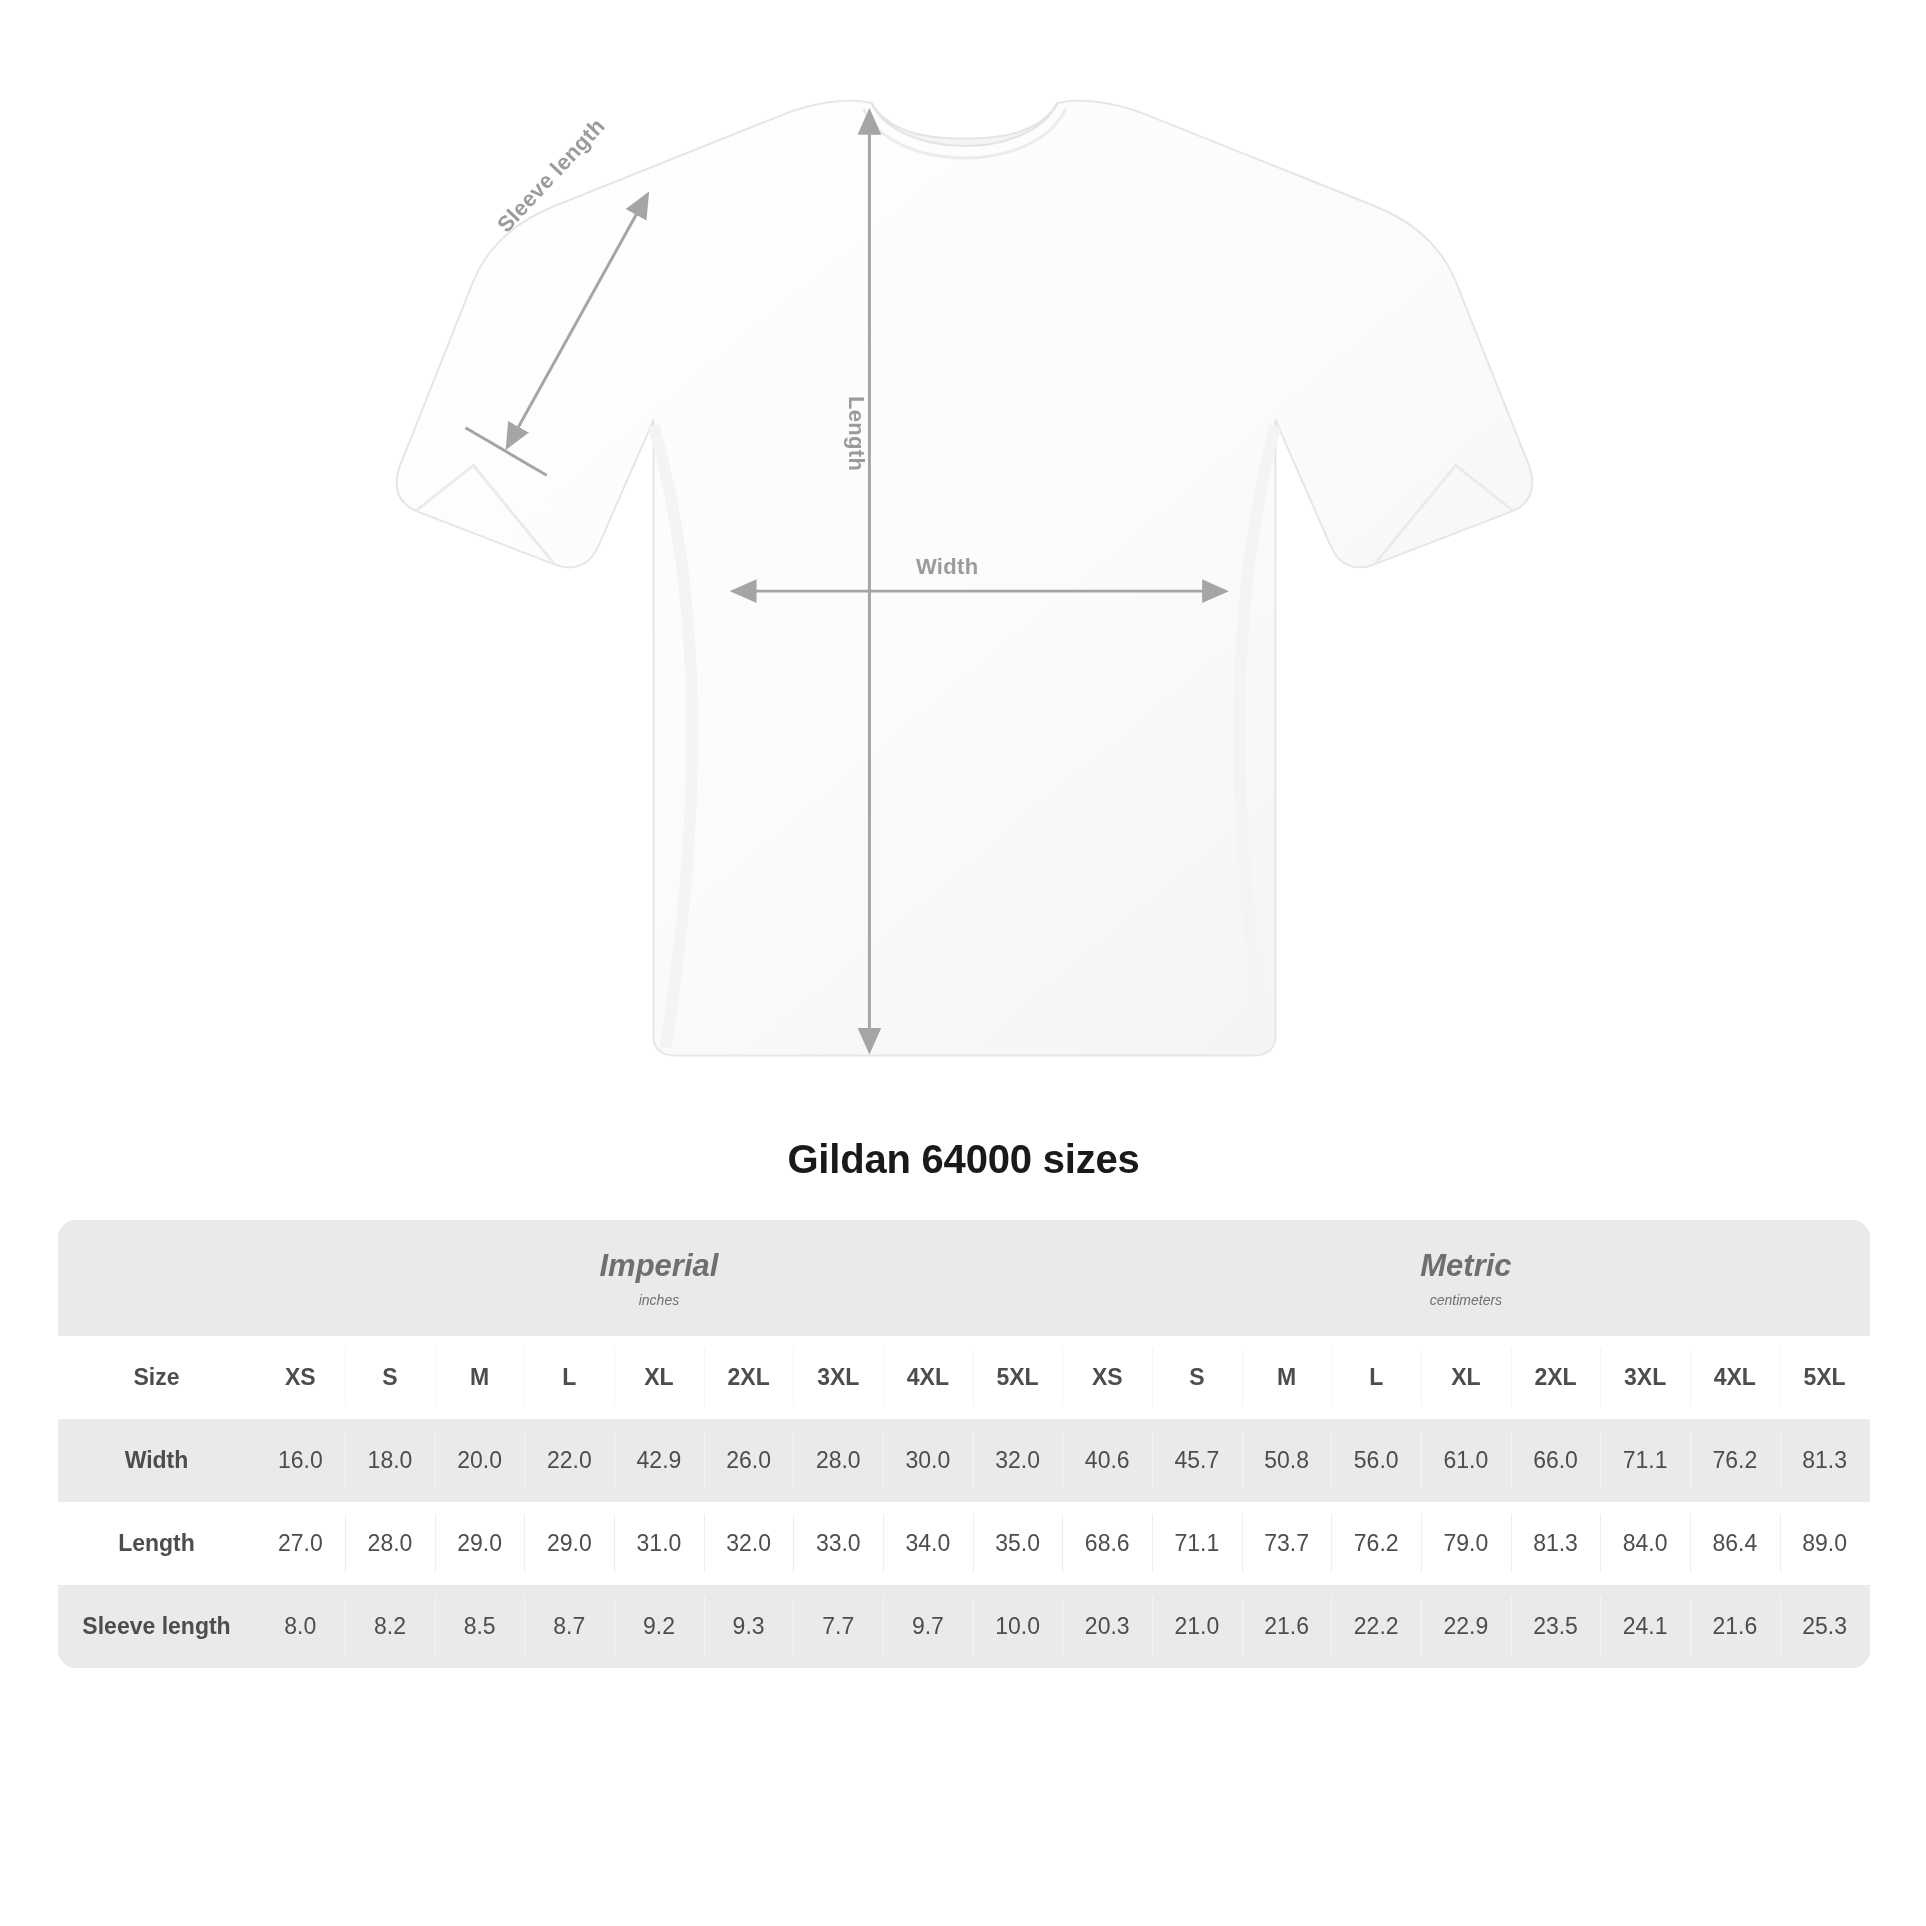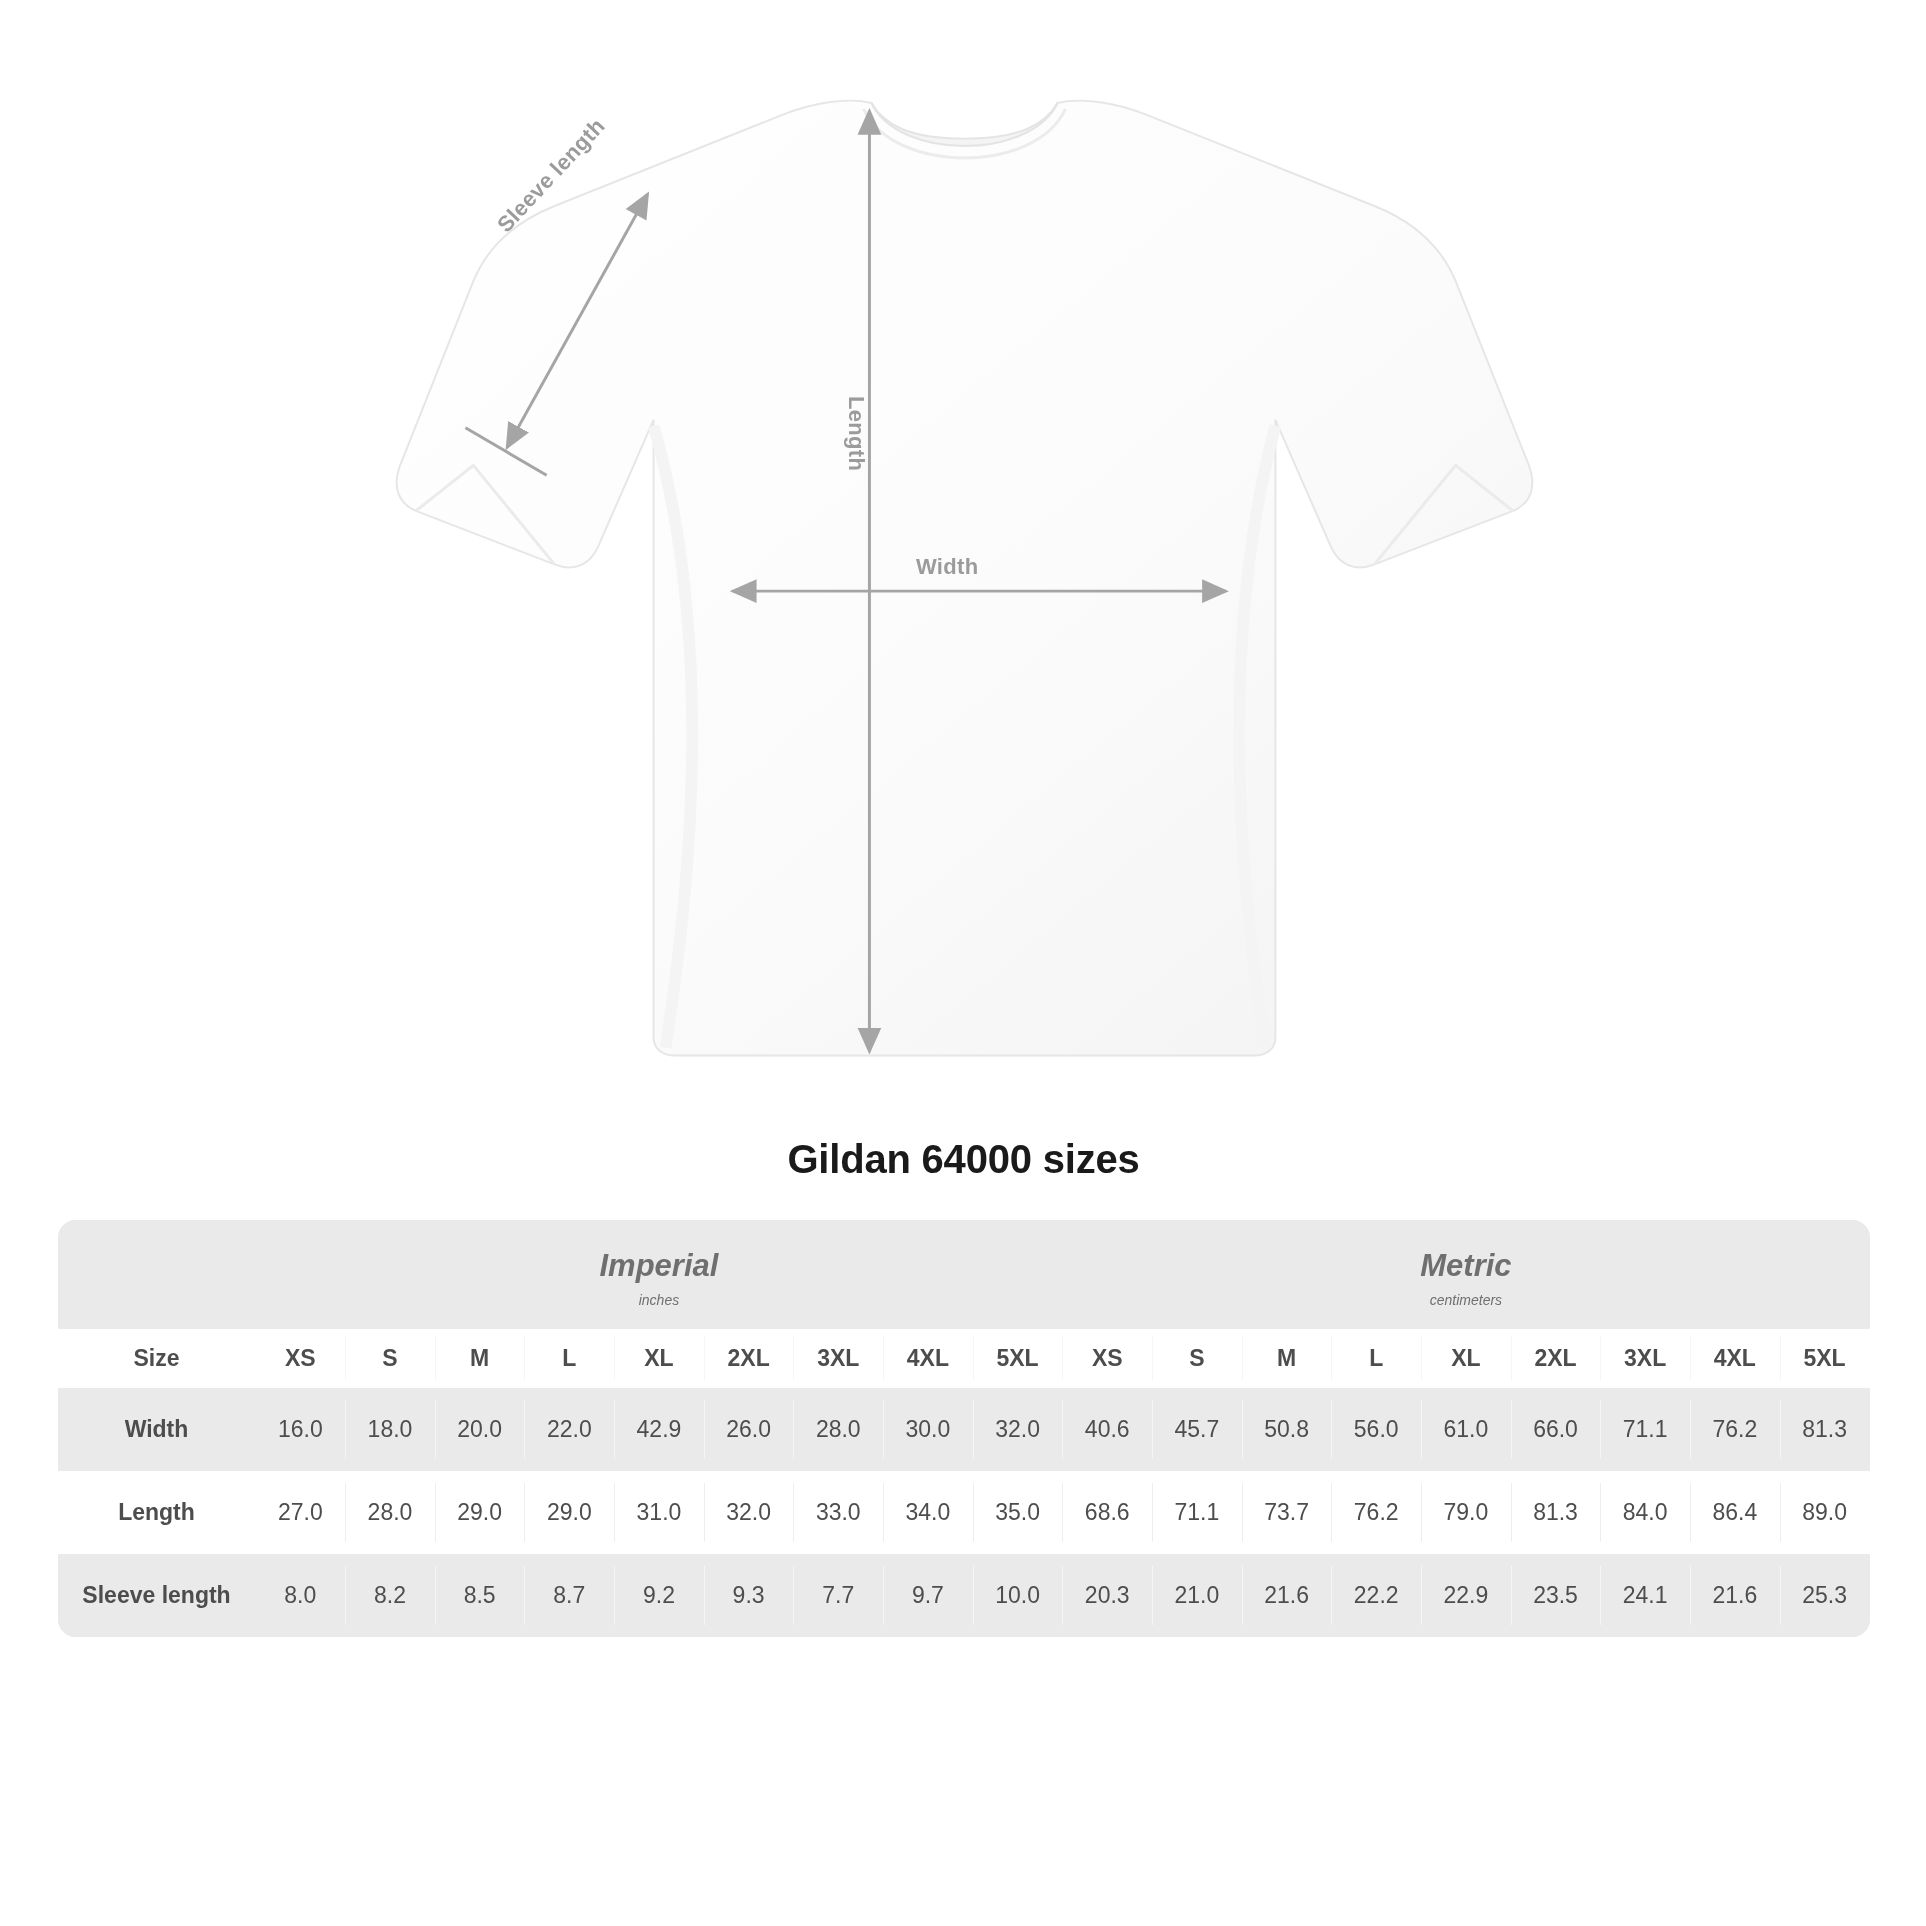--- a/index.html
+++ b/index.html
@@ -82,39 +82,39 @@
   }
   table.size-table td, table.size-table th {
     text-align: center;
     vertical-align: middle;
     font-size: 23px;
     color: #4d4d4d;
     border: none;
   }
   .unit-row td {
     background: #eaeaea;
-    padding: 28px 0 21px 0;
+    padding: 28px 0 28px 0;
   }
   .unit-name {
     font-size: 31px;
     font-weight: bold;
     font-style: italic;
     color: #6f6f6f;
     display: block;
   }
   .unit-sub {
     font-size: 14px;
     font-style: italic;
     color: #6f6f6f;
     display: block;
     margin-top: 8px;
   }
   .head-row td {
     background: #ffffff;
-    padding: 16px 0;
+    padding: 28px 0;
     font-weight: bold;
     color: #5a5a5a;
     font-size: 24px;
   }
   .head-row td.rowhead { background: #ffffff; }
   .data-row td {
     padding: 28px 0;
     font-size: 24px;
     color: #4a4a4a;
   }

